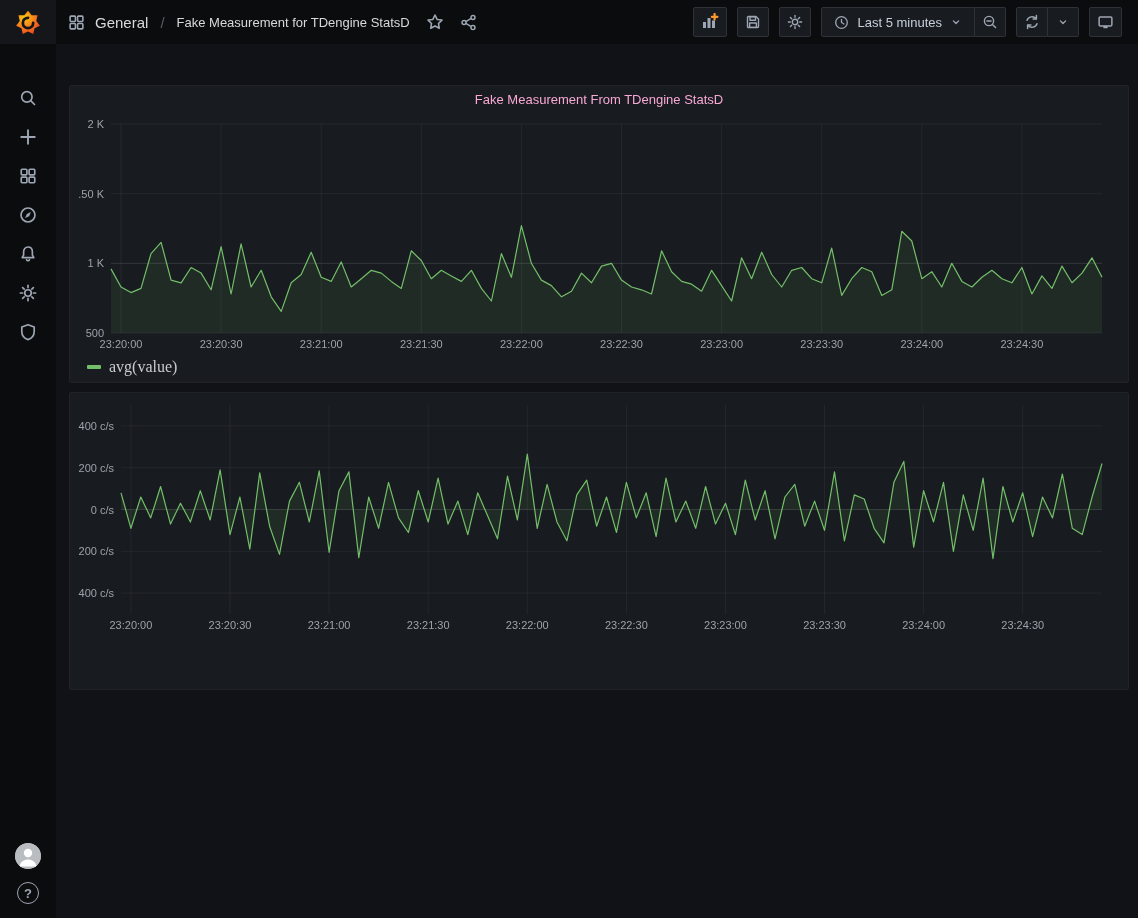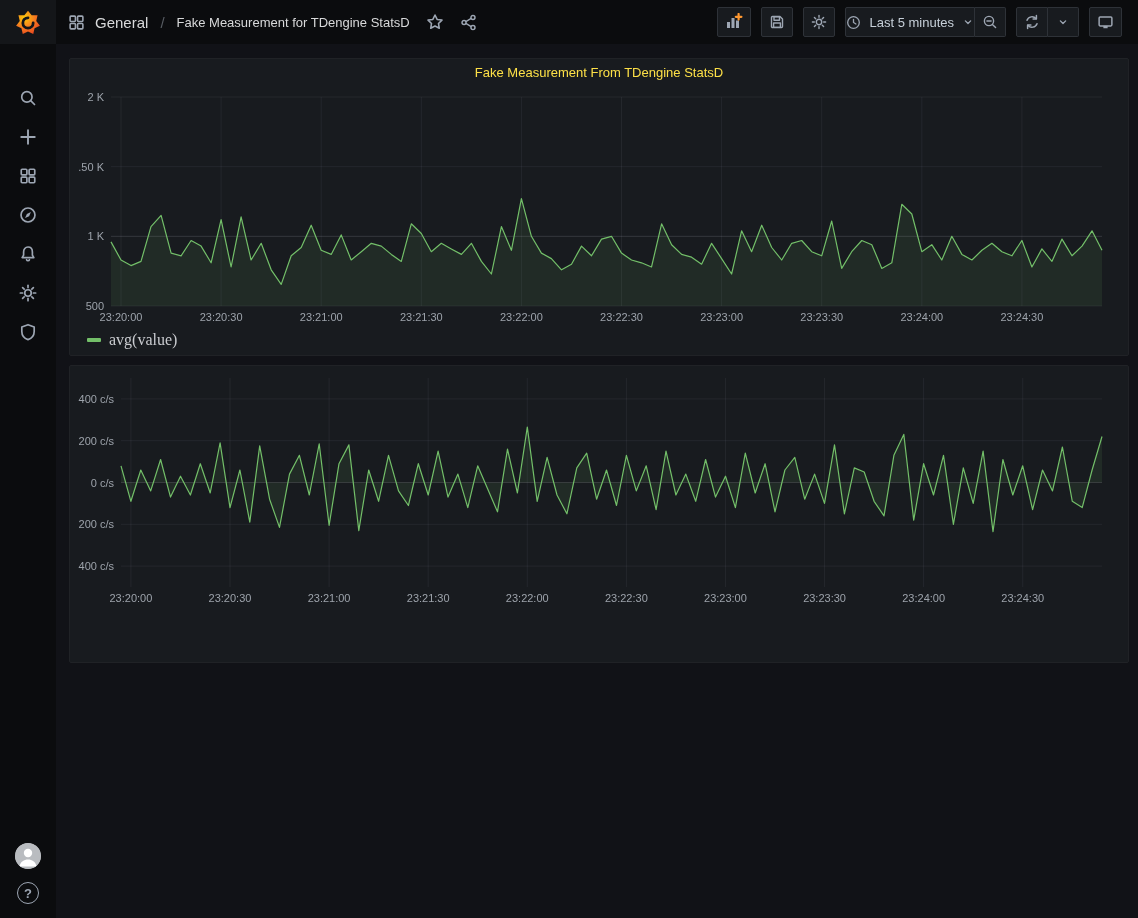--- a/index.html
+++ b/index.html
@@ -10,21 +10,21 @@
   .sidebar { width:56px; background:#0b0c0e; display:flex; flex-direction:column; flex-shrink:0; }
   .logo-cell { height:44px; background:#141619; display:flex; align-items:center; justify-content:center; cursor:pointer; }
   .side-nav { display:flex; flex-direction:column; margin-top:34px; }
   .side-item { height:39px; display:flex; align-items:center; justify-content:center; color:#9da6b3; cursor:pointer; }
   .side-bottom { margin-top:auto; display:flex; flex-direction:column; align-items:center; gap:13px; padding-bottom:14px; }
   .avatar { width:26px; height:26px; border-radius:50%; overflow:hidden; cursor:pointer; background:#babdc1; }
   .help-btn { color:#9da6b3; width:22px; height:22px; border:1.6px solid #9da6b3; border-radius:50%;
               display:flex; align-items:center; justify-content:center; font-size:13px; font-weight:bold; cursor:pointer; }
 
   
-  .main { flex:1; display:flex; flex-direction:column; min-width:0; }
+  .main { flex:1; display:flex; flex-direction:column; min-width:0;gap:27px; }
   .topnav { height:44px; background:#0b0c0e; display:flex; align-items:center; padding:0 16px 0 12px; flex-shrink:0; }
   .crumb { display:flex; align-items:center; color:#d8d9da; }
   .crumb-icon { color:#9da6b3; display:flex; margin-right:10px; }
   .crumb-section { font-size:15px; font-weight:500; cursor:pointer; }
   .crumb-sep { color:#585d63; font-size:15px; margin:0 12px; }
   .crumb-page { font-size:13px; font-weight:500; }
   .crumb-actions { display:flex; align-items:center; gap:16px; margin-left:16px; color:#9da6b3; }
   .crumb-actions .ic { cursor:pointer; display:flex; }
   .spacer { flex:1; }
 
@@ -34,21 +34,21 @@
             gap:8px; background:#181b1f; border:1px solid #2e3238; border-radius:2px; color:#9da6b3; cursor:pointer; }
   .tb-group .tb-btn + .tb-btn { border-left:none; border-radius:0 2px 2px 0; }
   .tb-group .tb-btn:first-child { border-radius:2px 0 0 2px; }
   .tp-label { font-size:13px; font-weight:500; color:#c7d0d9; white-space:nowrap; }
 
   
   .dash { flex:1; background:#111217; padding:14px 0 0 13px; overflow:hidden; }
   .panel { width:1060px; height:298px; background:#181b1f; border:1px solid #202226; border-radius:2px;
            padding:0 8px; margin-bottom:9px; }
   .panel-header { height:26px; display:flex; align-items:center; justify-content:center; cursor:pointer; }
-  .panel-title { font-size:13px; font-weight:500; color:#fde047; }
+  .panel-title { font-size:13px; font-weight:500; color:#f9a8d4; }
   svg.ts-chart { display:block; width:1044px; height:244px; }
   .grid { stroke:rgba(204,204,220,0.07); stroke-width:1; }
   .grid.emph { stroke:rgba(204,204,220,0.16); }
   .tick { fill:#9da3ab; font-family:"Liberation Sans",sans-serif; font-size:11px; }
   .ylab { text-anchor:end; }
   .xlab { text-anchor:middle; }
   .line { fill:none; stroke:#73bf69; stroke-width:1.2; stroke-linejoin:round; }
   .area { fill:rgba(115,191,105,0.1); stroke:none; }
   .legend { height:22px; display:flex; align-items:center; gap:8px; padding-left:9px; cursor:pointer; }
   .swatch { width:14px; height:4px; border-radius:1px; background:#73bf69; flex-shrink:0; }
@@ -211,21 +211,21 @@
                 <line x1="12.7" y1="8" x2="14.6" y2="8"></line>
               <line x1="3.4" y1="3.4" x2="4.7" y2="4.7"></line>
                 <line x1="11.3" y1="11.3" x2="12.6" y2="12.6"></line>
               <line x1="3.4" y1="12.6" x2="4.7" y2="11.3"></line>
                 <line x1="11.3" y1="4.7" x2="12.6" y2="3.4"></line>
             </g>
           </svg>
         </button>
 
         <div class="tb-group">
-          <button class="tb-btn" style="padding:0 0;text-align:right;">
+          <button class="tb-btn" style="padding:0 12px;text-align:right;">
             <svg class="ic-svg" width="15" height="15" viewBox="0 0 16 16" fill="none" stroke="currentColor" stroke-width="1.4" stroke-linecap="round">
               <circle cx="8" cy="8" r="6.2"></circle>
                 <path d="M8 4.6 V8 L10.6 9.6"></path>
             </svg>
             <span class="tp-label">Last 5 minutes</span>
             <svg class="ic-svg" width="12" height="12" viewBox="0 0 16 16" fill="none" stroke="currentColor" stroke-width="1.8" stroke-linecap="round" stroke-linejoin="round">
               <path d="M4.5 6.5 L8 10 L11.5 6.5"></path>
             </svg>
           </button>
           <button class="tb-btn">

